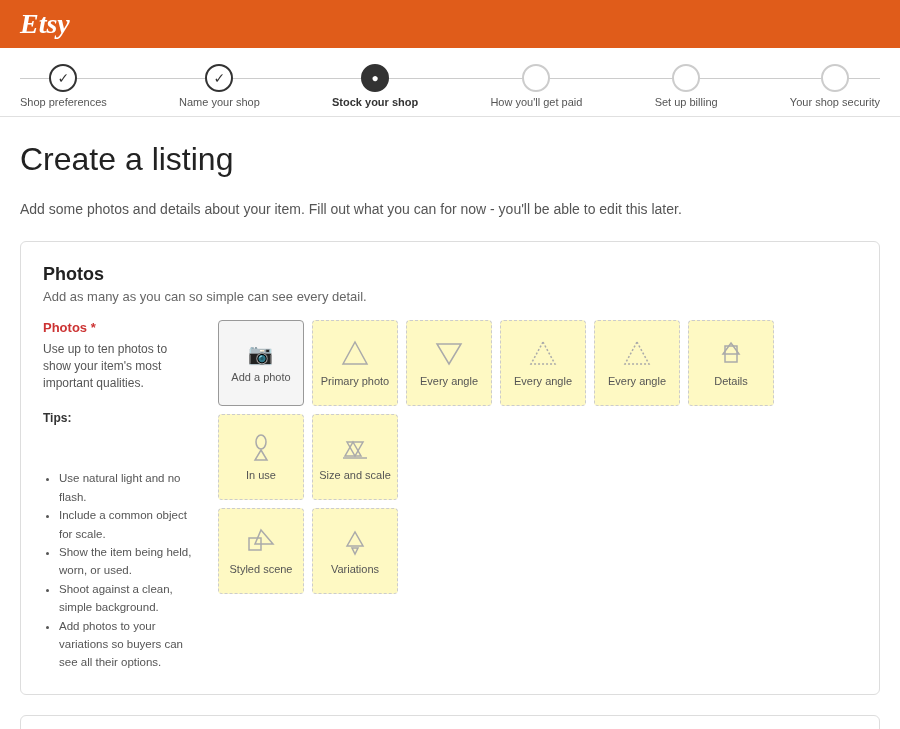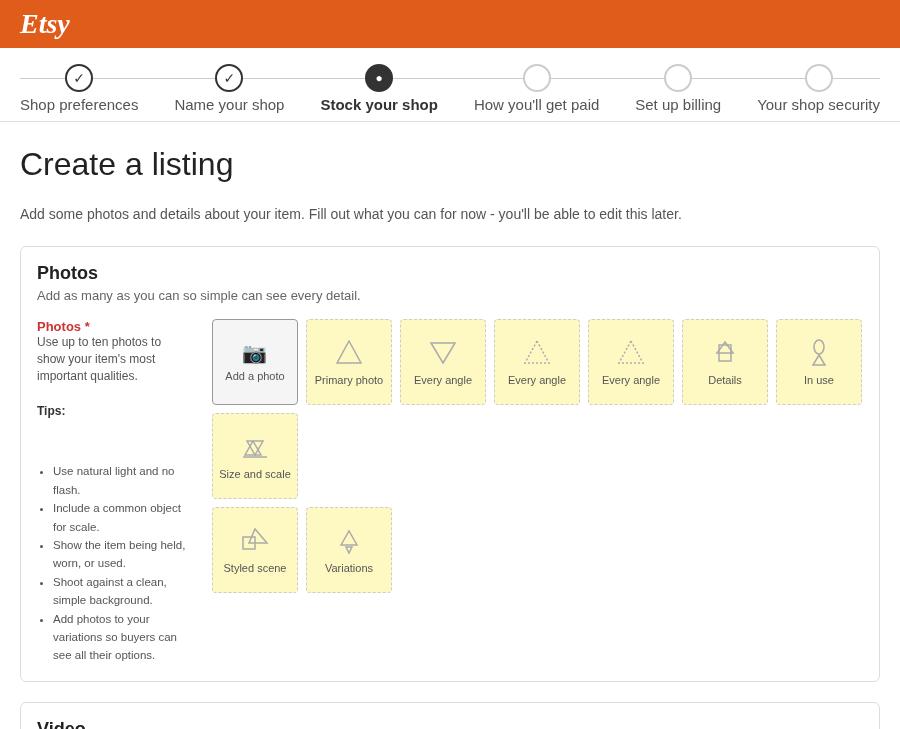--- a/index.html
+++ b/index.html
@@ -70,21 +70,21 @@
     .step-circle.active {
       background: #333;
       border-color: #333;
       color: #fff;
     }
     .step-circle.inactive {
       background: #fff;
       border-color: #ccc;
     }
     .step-label {
-      font-size: 15px;
+      font-size: 11px;
       color: #555;
       text-align: left;
       white-space: nowrap;
     }
     .step-label.active {
       color: #333;
       font-weight: 600;
     }
     .checkmark {
       font-size: 14px;
@@ -108,21 +108,21 @@
       font-size: 14px;
       color: #555;
       margin-bottom: 24px;
       margin-top: 20px;
     }
 
     
     .section-card {
       border: 1px solid #ddd;
       border-radius: 6px;
-      padding: 16px;
+      padding: 22px;
       margin-bottom: 20px;
     }
     .section-title {
       font-size: 18px;
       font-weight: 600;
       margin-bottom: 4px;
       color: #222;
     }
     .section-desc {
       font-size: 13px;
@@ -135,20 +135,21 @@
       display: flex;
       gap: 20px;
     }
     .photos-sidebar {
       width: 155px;
       flex-shrink: 0;
     }
     .photos-sidebar .label {
       font-size: 13px;
       font-weight: 600;
+      margin-bottom: 6px;
     }
     .photos-sidebar .label span {
       color: #cc3333;
     }
     .photos-sidebar .info-text {
       font-size: 12px;
       color: #555;
       margin-bottom: 20px;
       line-height: 1.4;
     }

